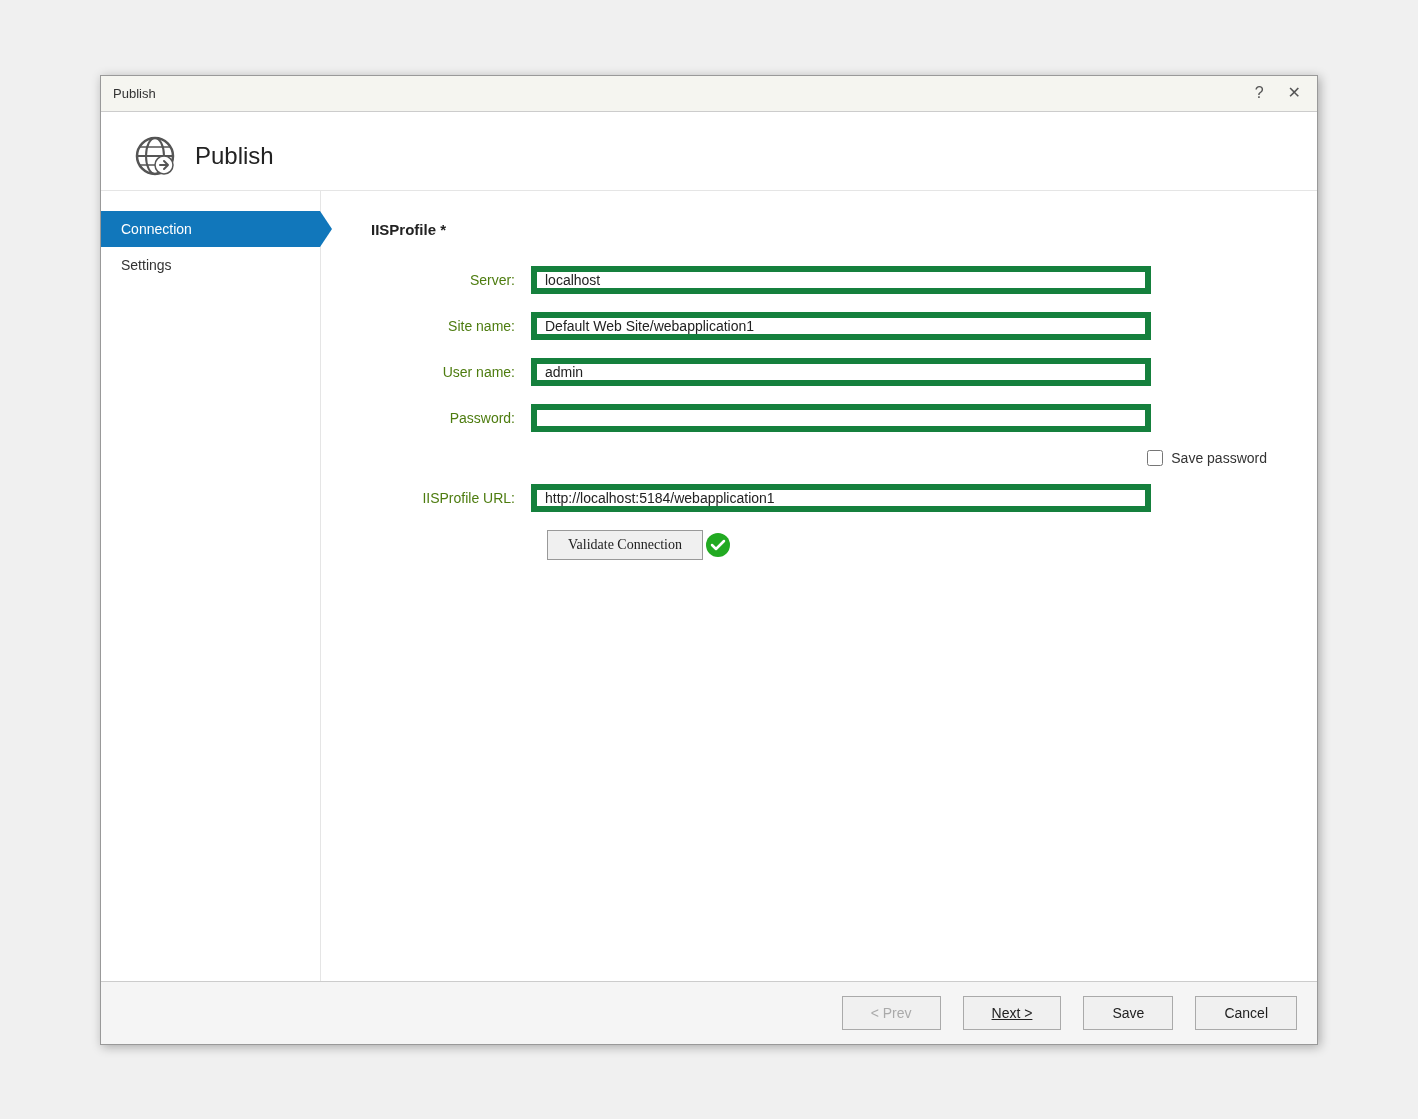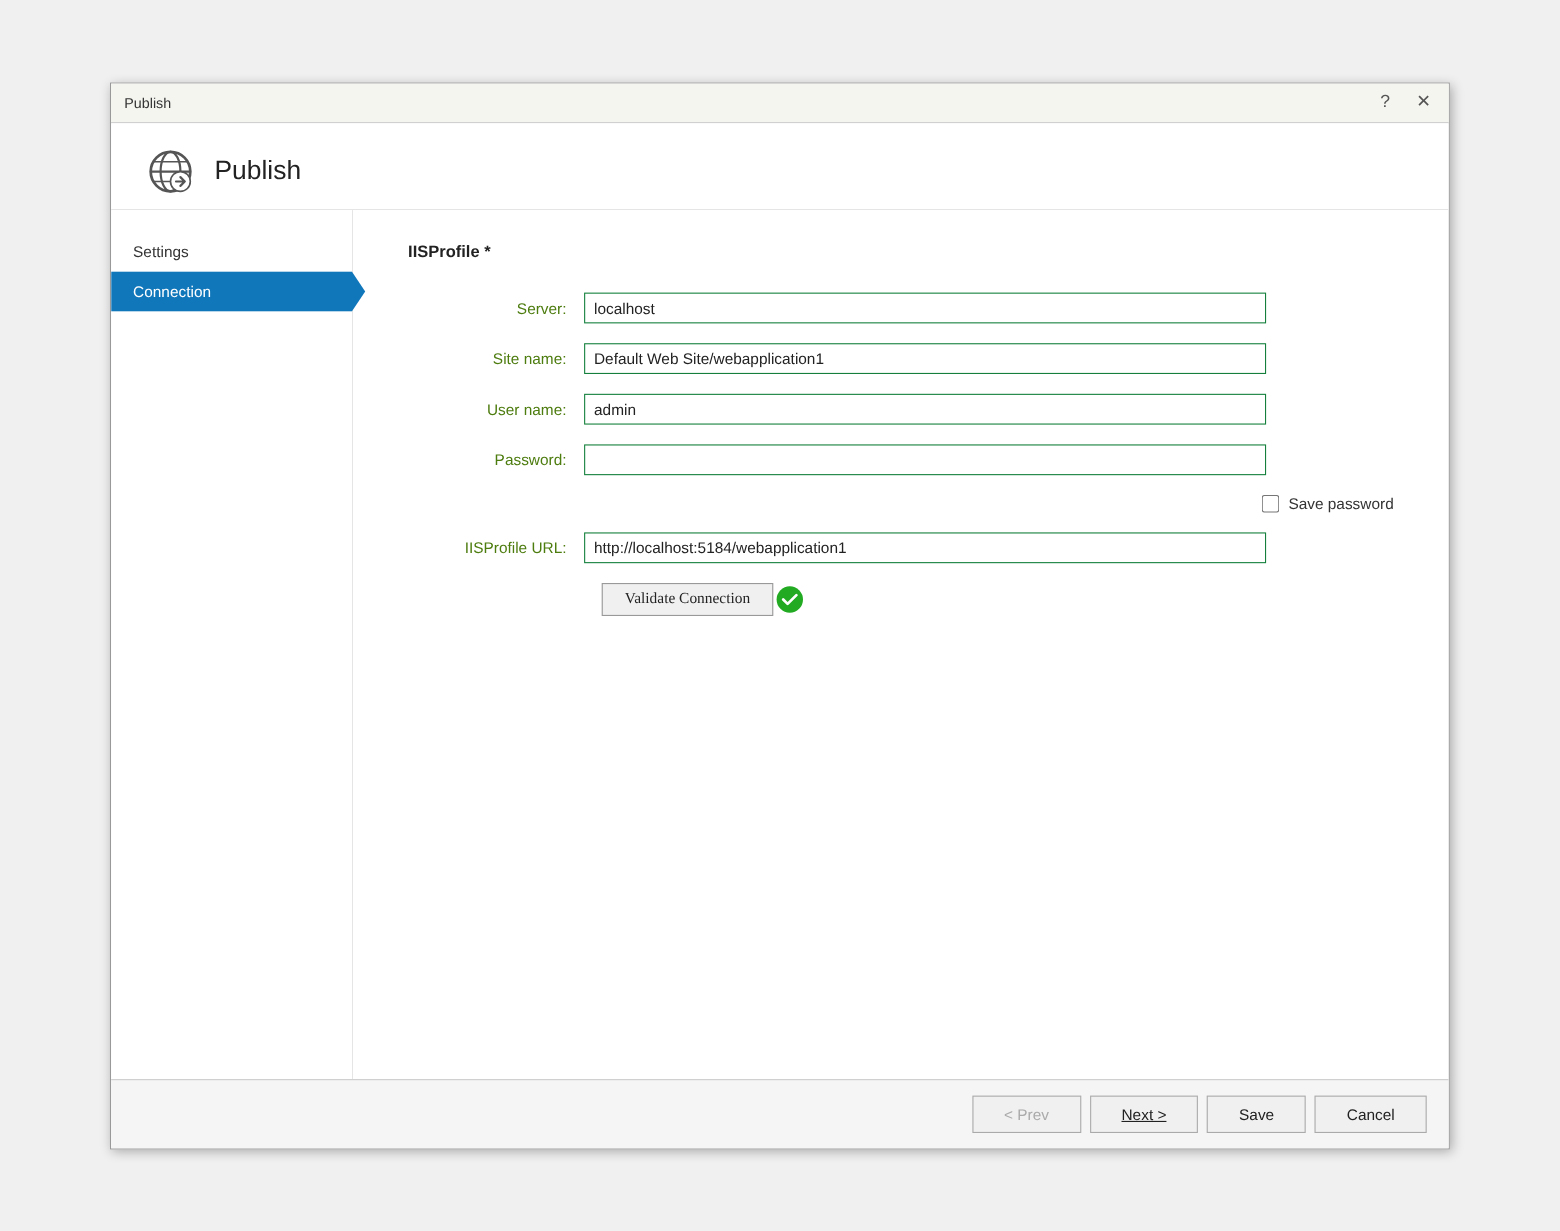--- a/index.html
+++ b/index.html
@@ -161,21 +161,21 @@
       padding-right: 16px;
       color: #4d7c0f;
       font-size: 14px;
       flex-shrink: 0;
     }
 
     .form-input {
       flex: 1;
       max-width: 620px;
       padding: 5px 8px;
-      border: 1px solid #15803d;
+      border: 6px solid #15803d;
       font-size: 14px;
       font-family: inherit;
       color: #222;
       outline: none;
       height: 28px;
     }
 
     .checkbox-row {
       display: flex;
       align-items: center;
@@ -223,21 +223,21 @@
       display: flex;
       align-items: center;
       justify-content: center;
     }
 
     .footer {
       border-top: 1px solid #ccc;
       padding: 14px 20px;
       display: flex;
       justify-content: flex-end;
-      gap: 8px;
+      gap: 22px;
       background: #f5f5f5;
     }
 
     .footer-btn {
       padding: 8px 28px;
       font-size: 14px;
       font-family: inherit;
       cursor: pointer;
       border: 1px solid #aaa;
       background: #f0f0f0;
@@ -284,25 +284,25 @@
           <circle cx="31" cy="31" r="9" fill="#fff" stroke="#555" stroke-width="1.5"></circle>
           <path d="M27 31 L35 31 M31 27 L35 31 L31 35" stroke="#555" stroke-width="2" fill="none" stroke-linecap="round" stroke-linejoin="round"></path>
         </svg>
       </div>
       <h1 class="header-title">Publish</h1>
     </div>
 
     <div class="content-area">
 
       <div class="sidebar">
+        <div class="sidebar-item active">
+          <span>Connection</span>
+        </div>
         <div class="sidebar-item">
           <span>Settings</span>
-        </div>
-        <div class="sidebar-item active">
-          <span>Connection</span>
         </div>
       </div>
 
       <div class="main-content">
 
         <div class="section-title">IISProfile *</div>
 
         <div class="form-group">
           <label class="form-label">Server:</label>
           <input class="form-input" type="text" value="localhost" style="">

